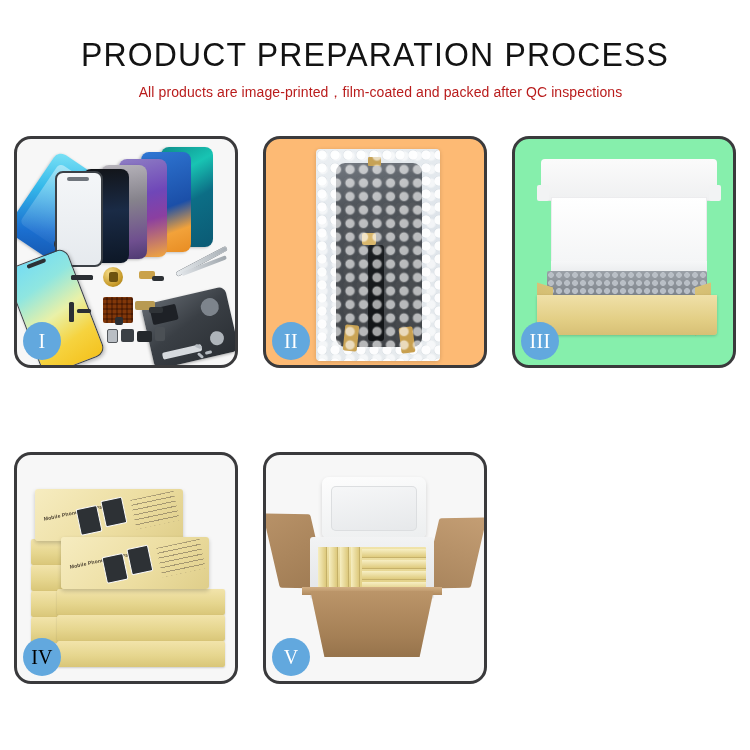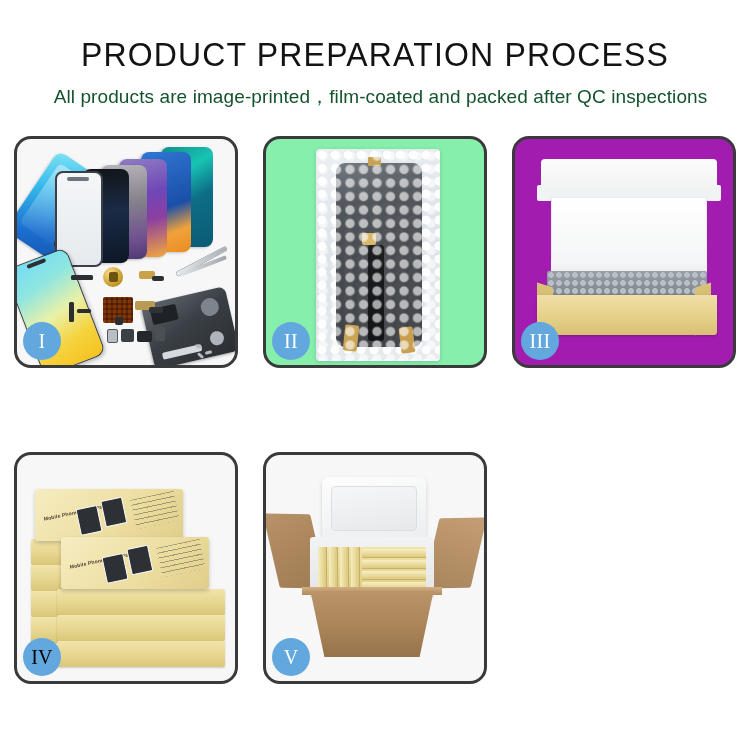--- a/index.html
+++ b/index.html
@@ -11,21 +11,21 @@
 
   
   .header{text-align:center;padding-top:38px;}
   .title{
     font-size:33px;font-weight:500;color:#131313;
     letter-spacing:1.2px;line-height:1;
     transform:scaleX(.97);transform-origin:center;
     font-family:"Liberation Sans",sans-serif;
   }
   .subtitle{
-    font-size:19px;color:#14532d;margin-top:13px;font-weight:400;
+    font-size:14px;color:#b91c1c;margin-top:13px;font-weight:400;
     letter-spacing:.1px;
     padding-left:11px;
   }
 
   
   .grid{
     position:absolute;left:14px;top:136px;width:722px;
     display:grid;grid-template-columns:224px 224px 224px;
     grid-template-rows:232px 232px;column-gap:25px;row-gap:84px;
   }
@@ -365,37 +365,37 @@
         <div class="tweezer"></div>
         <div class="screws">
           <span></span>
           <span></span>
           <span></span>
         </div>
       </div>
       <div class="badge" style="background: rgb(98, 168, 222); color: rgb(255, 255, 255);">I</div>
     </div>
 
-    <div class="panel" style="border-color: rgb(58, 58, 60); background: #86efac;">
+    <div class="panel" style="border-color: rgb(58, 58, 60); background: #fdba74;">
       <div class="scene">
         <div class="bagwrap">
           <div class="bag"></div>
           <div class="bagpart"></div>
           <div class="flex"></div>
           <div class="tapeA"></div>
           <div class="tapeB"></div>
           <div class="tapeC"></div>
           <div class="tapeD"></div>
           <div class="bagover"></div>
         </div>
       </div>
       <div class="badge" style="background: rgb(98, 168, 222); color: rgb(255, 255, 255);">II</div>
     </div>
 
-    <div class="panel" style="border-color: rgb(58, 58, 60); background: #a21caf;">
+    <div class="panel" style="border-color: rgb(58, 58, 60); background: #86efac;">
       <div class="scene p3">
         <div class="lidtop"></div>
         <div class="lidface"></div>
         <div class="foamsheet"></div>
         <div class="trayinner"></div>
         <div class="trayleft"></div>
         <div class="trayright"></div>
         <div class="trayfront"></div>
       </div>
       <div class="badge" style="background: rgb(98, 168, 222); color: rgb(255, 255, 255);">III</div>

